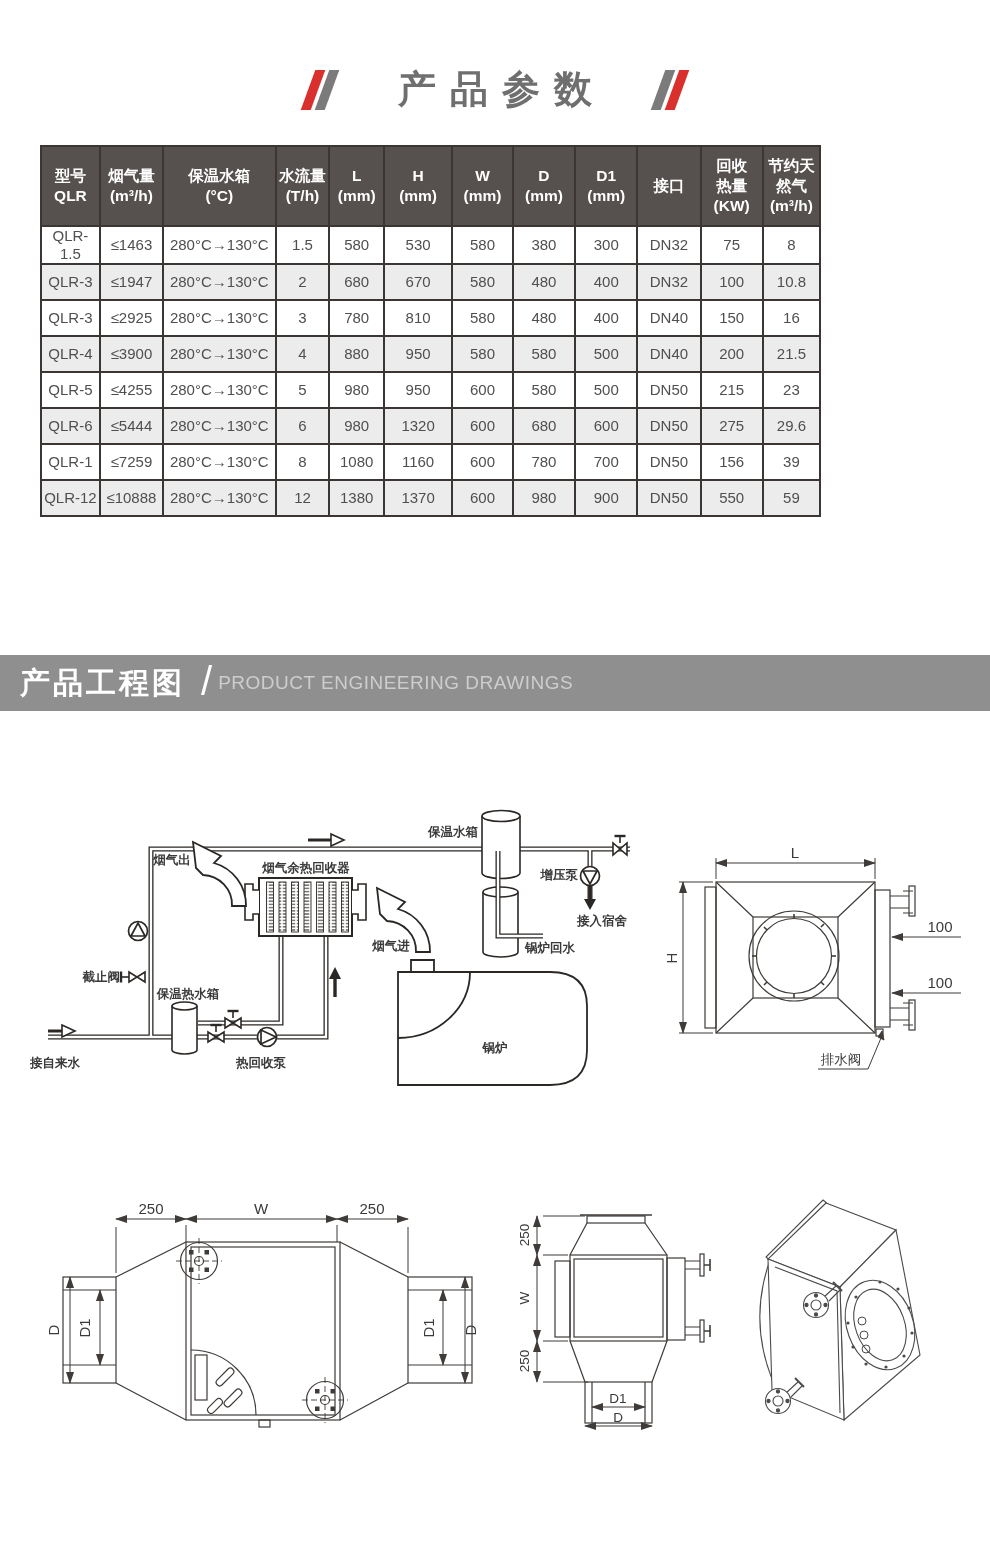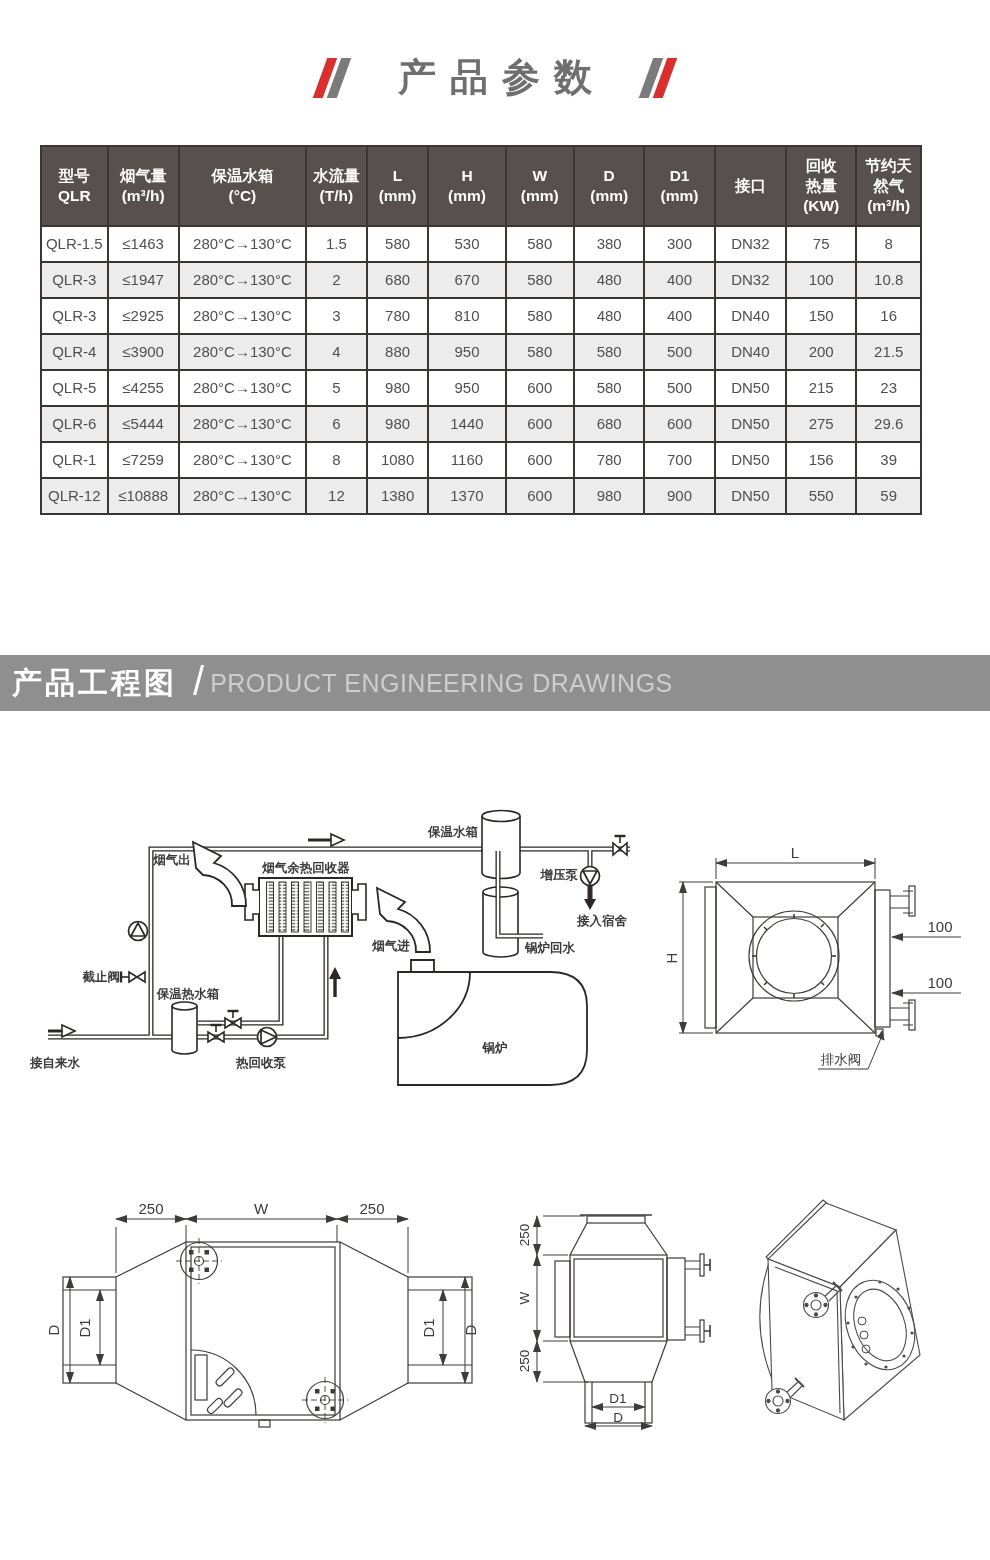--- a/index.html
+++ b/index.html
@@ -1,35 +1,35 @@
 <!DOCTYPE html>
 <html><head>
 <meta charset="utf-8">
 <style>
   html,body{margin:0;padding:0;background:#ffffff;}
   .page{position:relative;width:990px;height:1560px;background:#ffffff;overflow:hidden;
         font-family:"Liberation Sans","DejaVu Sans",sans-serif;}
   
   .title-row{position:absolute;top:46px;left:0;width:100%;display:flex;align-items:center;justify-content:center;gap:34px;}
-  .page-title{margin:6px;font-size:38px;font-weight:bold;color:#6f6f6f;letter-spacing:14px;text-indent:14px;}
+  .page-title{margin:18px;font-size:38px;font-weight:bold;color:#6f6f6f;letter-spacing:14px;text-indent:14px;}
   .mark{display:flex;gap:4px;transform:skewX(-20deg);height:40px;}
   .mark i{display:block;width:10px;height:40px;}
   
-  .spec-table{position:absolute;left:40px;top:145px;width:882px;border-collapse:collapse;table-layout:fixed;border-radius:7px;}
+  .spec-table{position:absolute;left:40px;top:145px;width:781px;border-collapse:collapse;table-layout:fixed;border-radius:7px;}
   .spec-table th,.spec-table td{border:2px solid #3b3533;text-align:center;vertical-align:middle;}
   .spec-table th{background:#56504e;color:#ffffff;font-size:15.5px;font-weight:bold;
                  line-height:20px;padding:9px 1px;white-space:pre-line;}
   .spec-table td{font-size:15px;color:#4f4f4f;padding:0 1px;height:34px;line-height:18px;background:#ffffff;}
   .spec-table tbody tr:nth-child(even) td{background:#ececec;}
   
   .band{position:absolute;left:0;top:655px;width:100%;height:56px;background:#8f8f8f;
-        display:flex;align-items:center;padding-left:12px;box-sizing:border-box;}
+        display:flex;align-items:center;padding-left:20px;box-sizing:border-box;}
   .band-title{font-size:30px;font-weight:bold;color:#ffffff;letter-spacing:3px;}
   .band-slash{font-size:40px;font-weight:400;color:#ffffff;margin:0 6px 4px 16px;}
-  .band-sub{font-size:25px;color:#cdcdcd;letter-spacing:0.5px;}
+  .band-sub{font-size:19px;color:#cdcdcd;letter-spacing:0.5px;}
   
   .drw{position:absolute;}
   svg text{font-family:"Liberation Sans","DejaVu Sans",sans-serif;fill:#3a3a3a;}
 </style>
 </head>
 <body>
 
 <div class="page">
 
   <div class="title-row">
@@ -158,21 +158,21 @@
           <td>DN50</td>
           <td>215</td>
           <td>23</td>
         </tr>
         <tr>
           <td>QLR-6</td>
           <td>≤5444</td>
           <td>280°C→130°C</td>
           <td>6</td>
           <td>980</td>
-          <td>1440</td>
+          <td>1320</td>
           <td>600</td>
           <td>680</td>
           <td>600</td>
           <td>DN50</td>
           <td>275</td>
           <td>29.6</td>
         </tr>
         <tr>
           <td>QLR-1</td>
           <td>≤7259</td>

